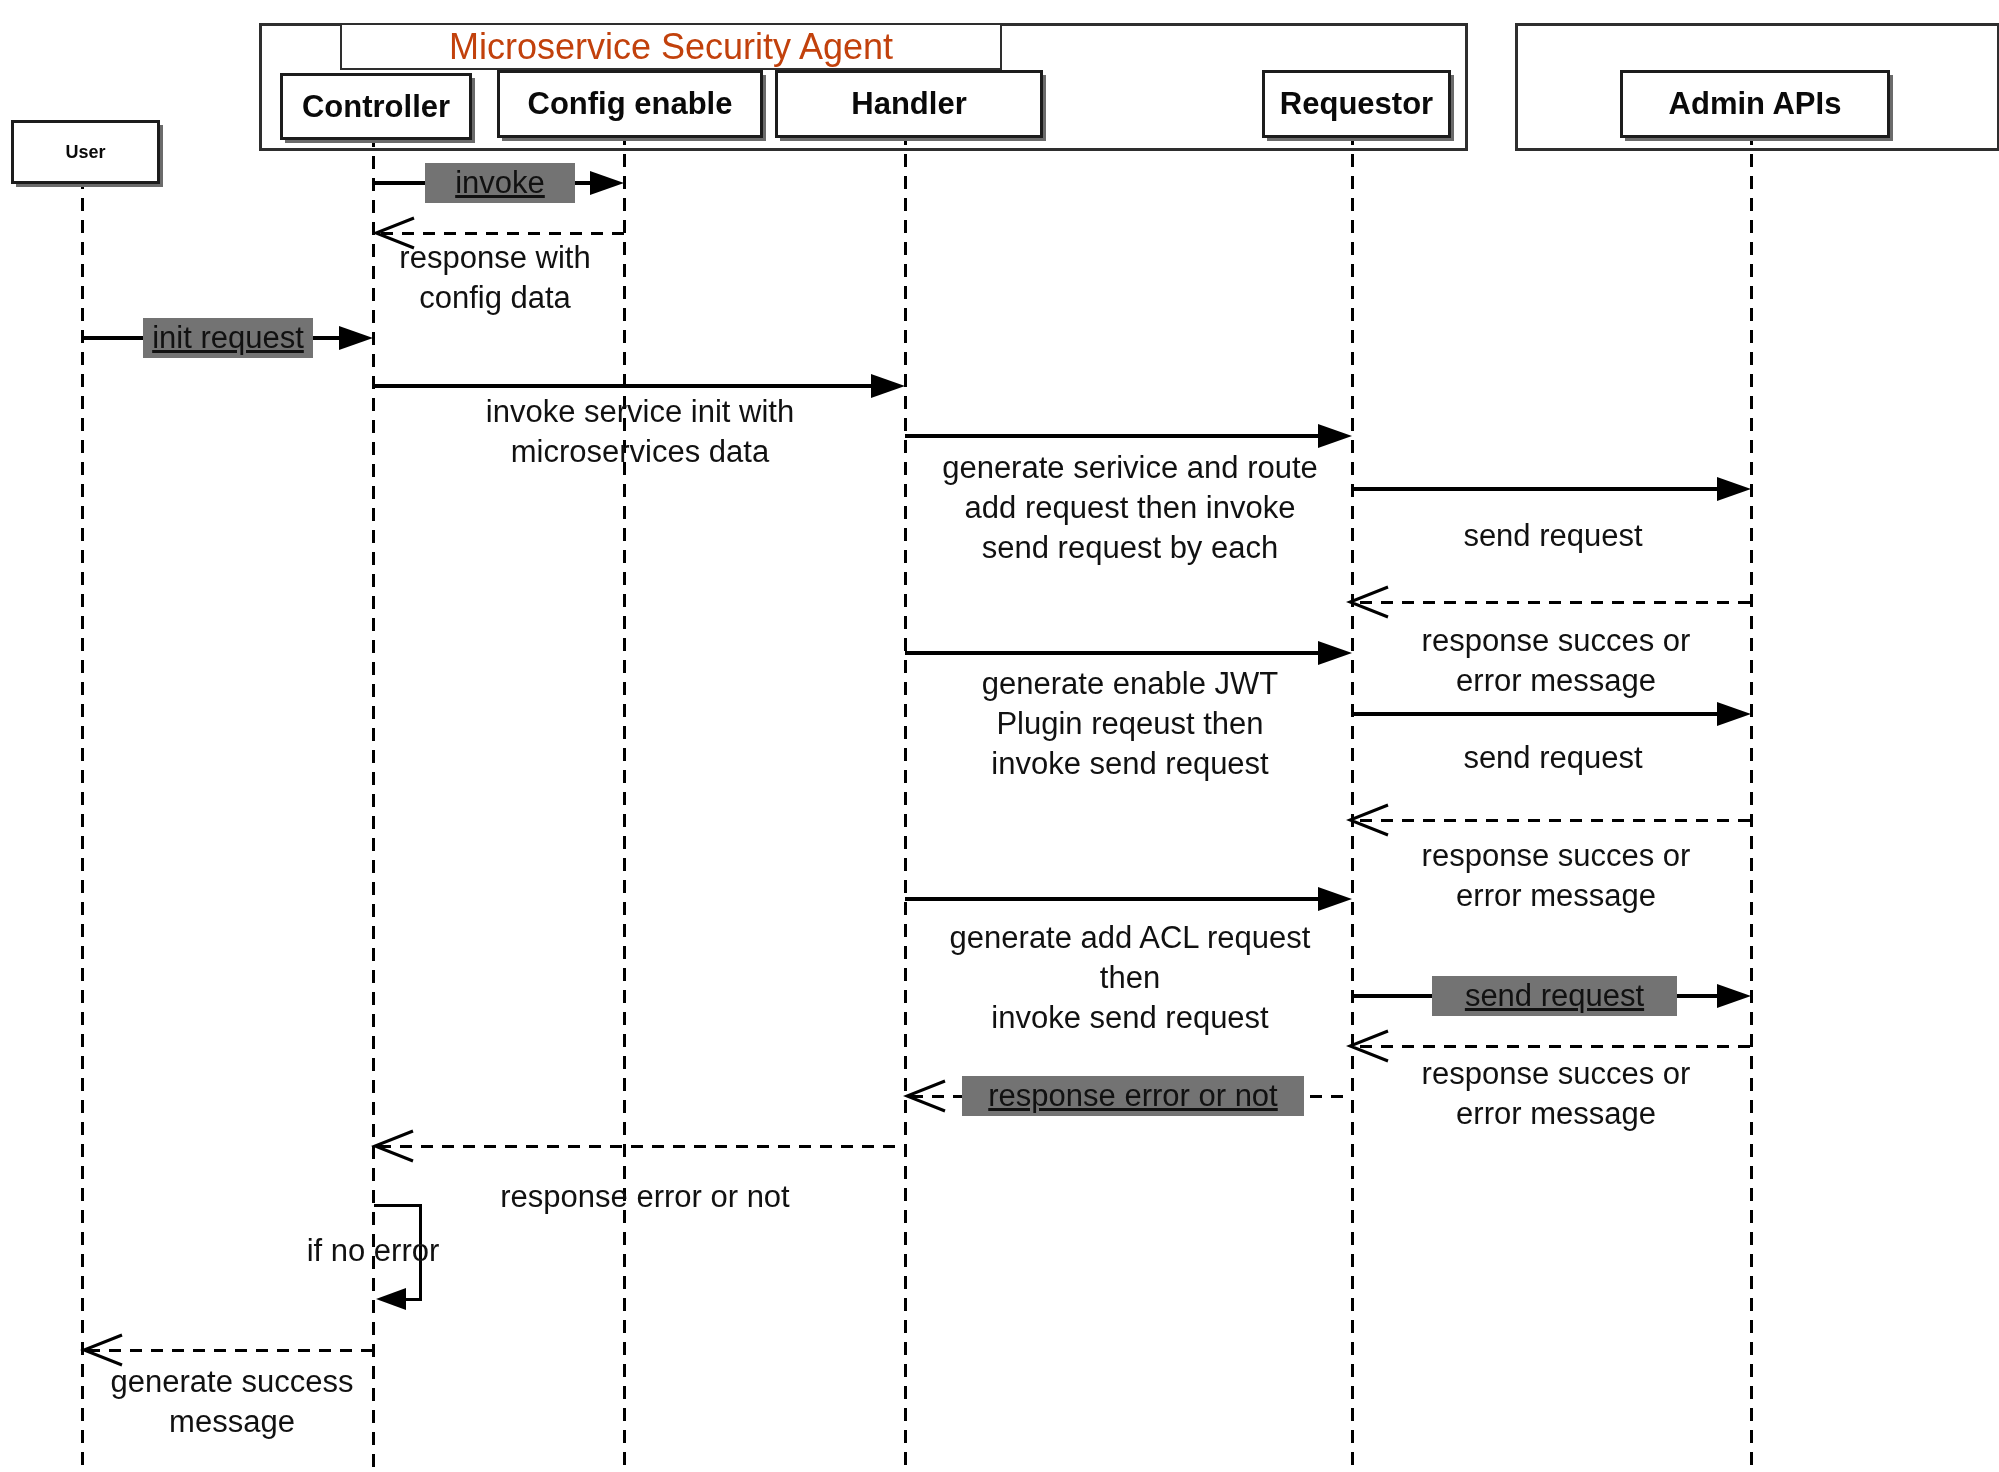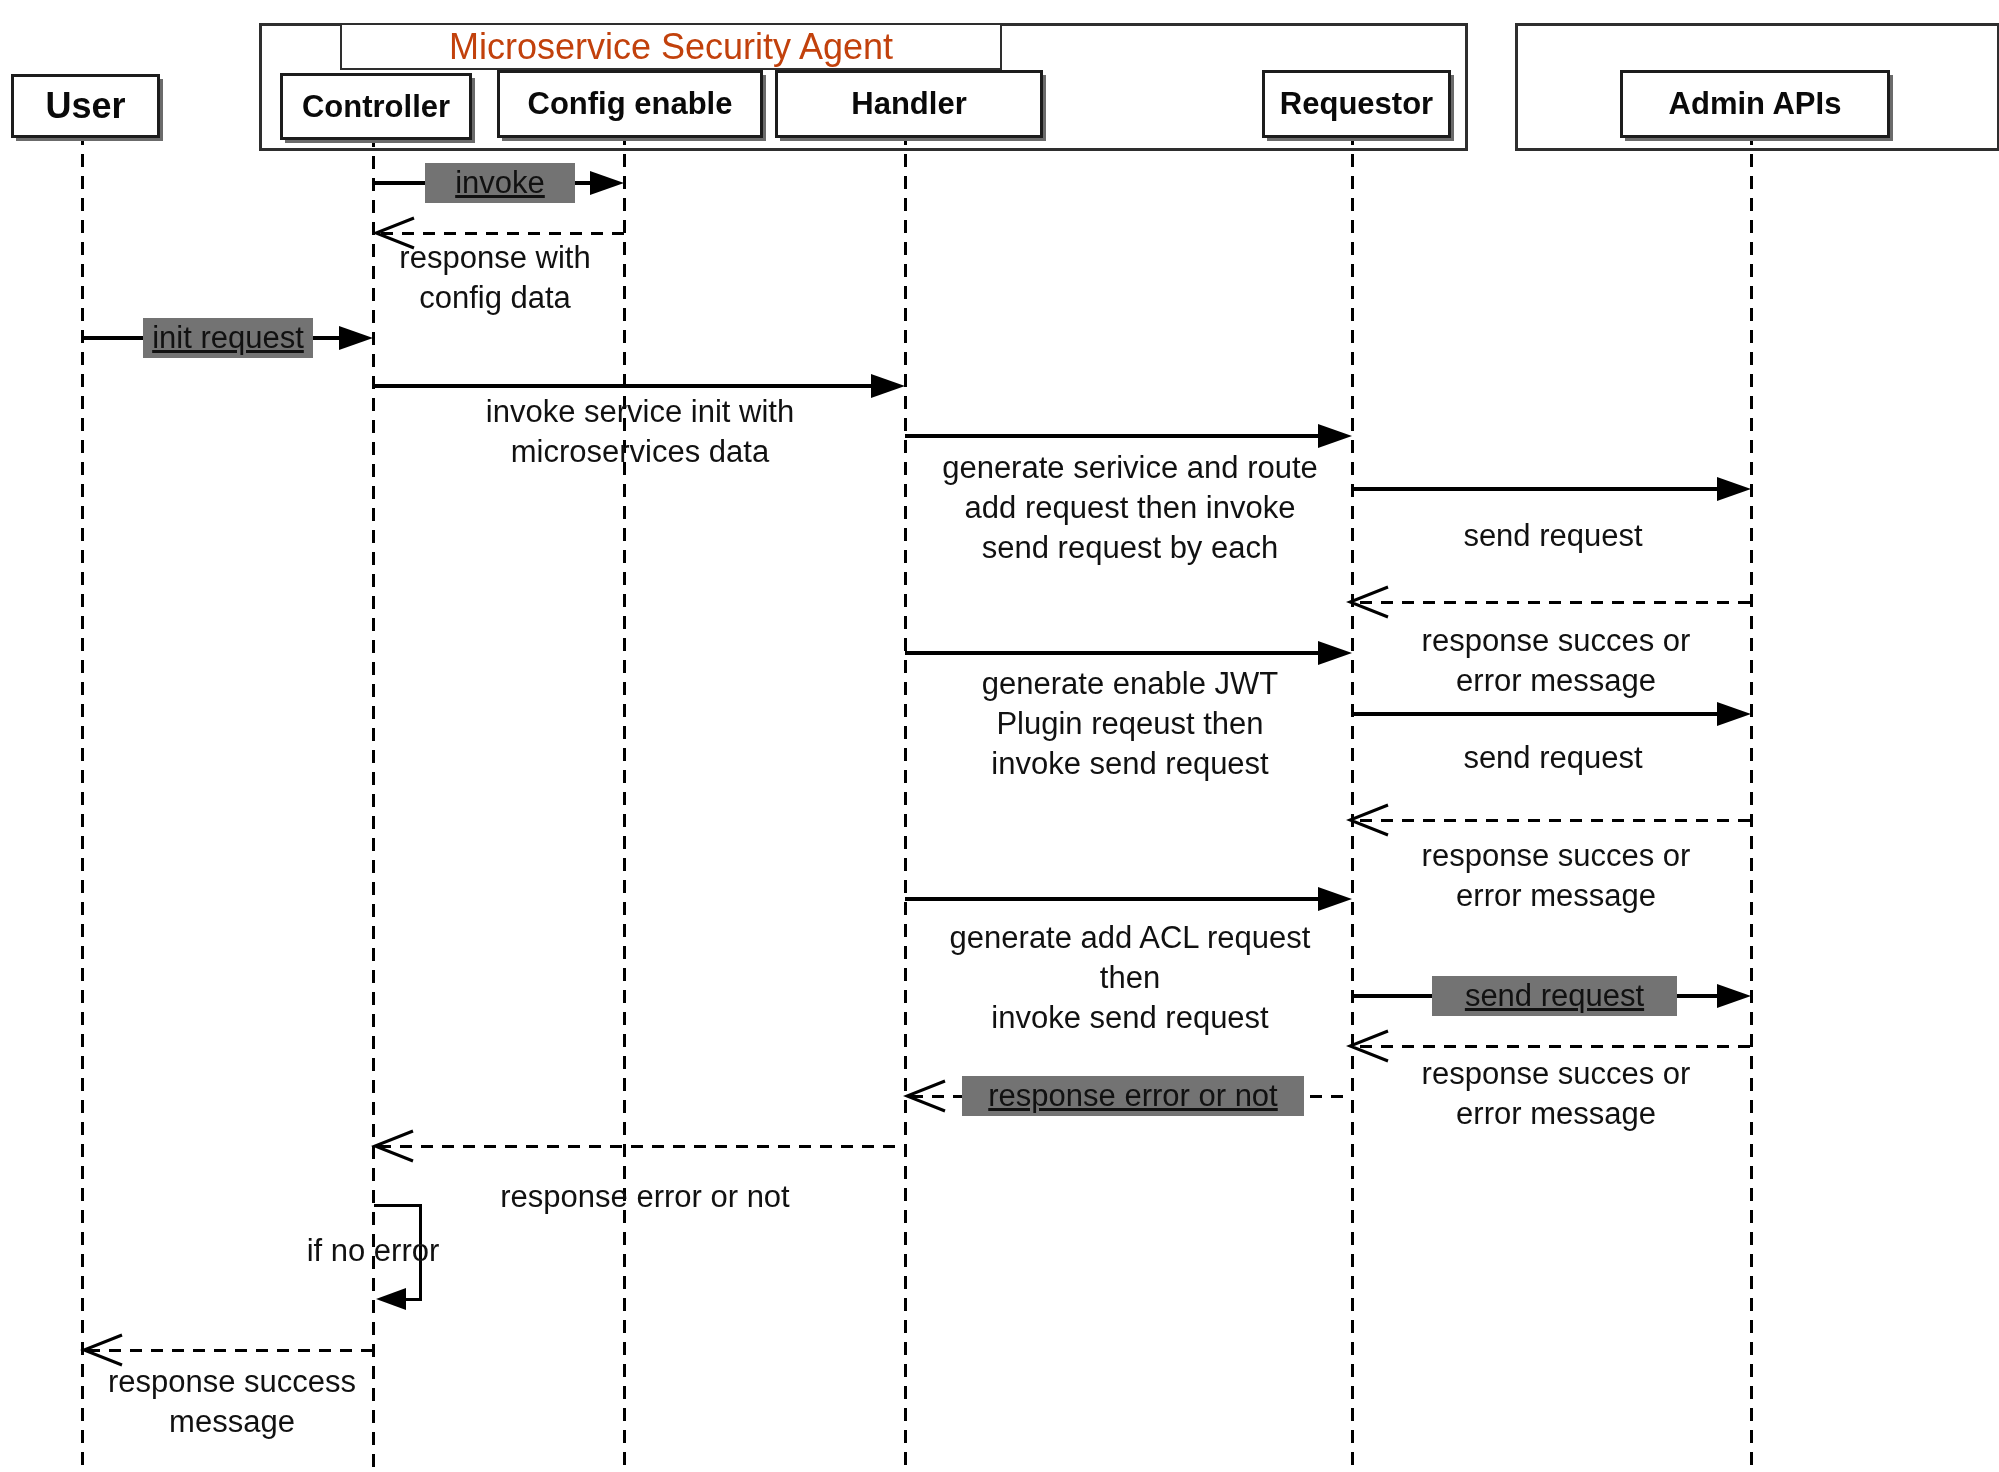--- a/index.html
+++ b/index.html
@@ -18,21 +18,21 @@
     display:flex;align-items:center;justify-content:center;
     font-size:36px;font-weight:400;color:#c2410c;
   }
   
   .pbox{
     position:absolute;border:3px solid #1c1c1c;background:#fff;z-index:3;
     display:flex;align-items:center;justify-content:center;
     font-weight:bold;font-size:31px;color:#0a0a0a;
     box-shadow:4px 4px 0 -1px #6b6b6b;
   }
-  .pbox.small{font-size:36px;}
+  .pbox.small{font-size:18px;margin-top:46px;}
   
   .lifeline{
     position:absolute;width:3px;z-index:0;
     background:repeating-linear-gradient(to bottom,#000 0 13px,transparent 13px 22px);
   }
   
   .sline{position:absolute;height:4px;background:#000;z-index:1;}
   .dline{
     position:absolute;height:3px;z-index:1;
     background:repeating-linear-gradient(to right,#000 0 12px,transparent 12px 21px);
@@ -161,16 +161,16 @@
   <div class="sline thin" style="left:374px;top:1204px;width:48px"></div>
   <div class="vline" style="left:419px;top:1204px;height:97px"></div>
   <div class="sline thin" style="left:386px;top:1298px;width:36px"></div>
   <div class="tri-l" style="left:376px;top:1288px"></div>
   <div class="label" style="left:253px;top:1231px;width:240px">if no error</div>
 
   <div class="dline" style="left:88px;top:1349px;width:285px"></div>
   <svg class="chev" style="left:80px;top:1332px" width="44" height="36" viewBox="0 0 44 36">
       <path d="M42 3 L4 18 L42 33" fill="none" stroke="#000" stroke-width="3"></path>
     </svg>
-  <div class="label" style="left:82px;top:1362px;width:300px">response success
+  <div class="label" style="left:82px;top:1362px;width:300px">generate success
 message</div>
 
 </div>
 
 </body></html>

